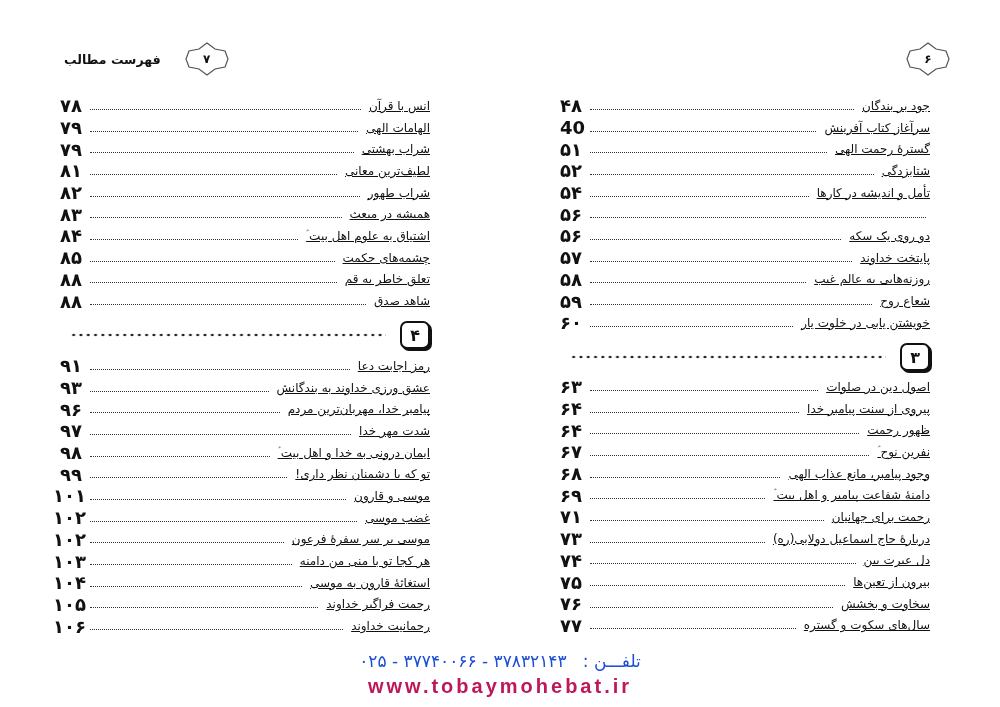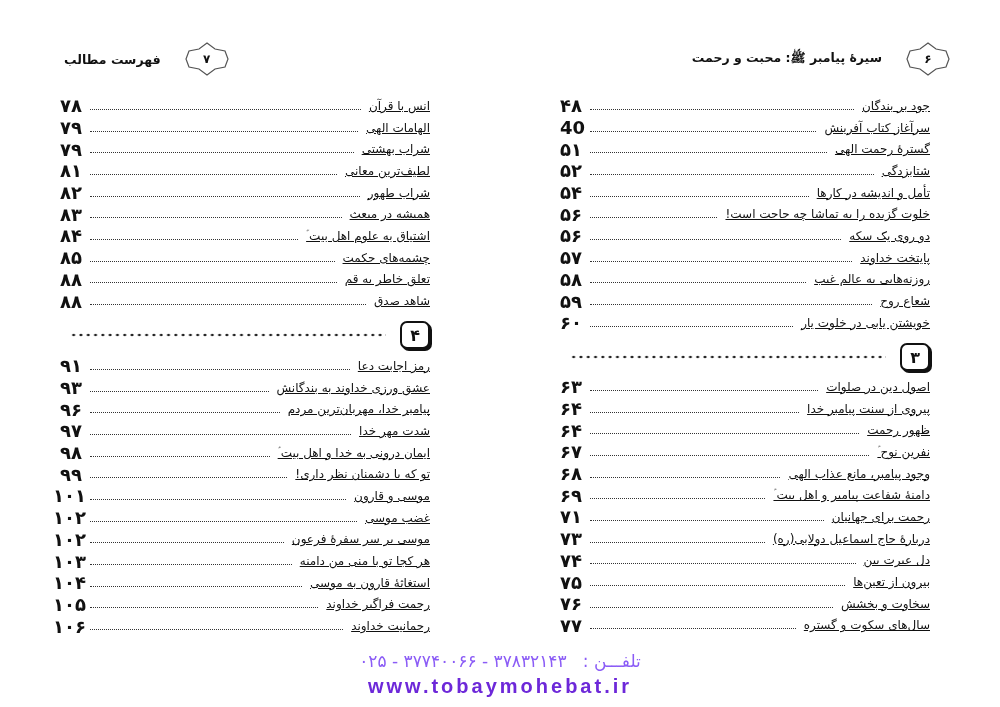--- a/index.html
+++ b/index.html
@@ -20,35 +20,34 @@
   .row .title { white-space:nowrap; padding-left:4px;text-decoration:underline; }
   .row .leader { flex:1; height:1px; border-bottom:1.5px dotted #333; margin:0 4px; position:relative; top:3px; }
   .row .num { width:26px; text-align:left; font-weight:bold; font-size:18px; white-space:nowrap; }
   .chapter { position:absolute; left:0; width:370px; height:28px; display:flex; align-items:center; direction:rtl; }
   .chapter-box { width:26px; height:24px; border:2px solid #111; border-radius:7px; box-shadow:2px 2px 0 #111;
                  display:flex; align-items:center; justify-content:center; font-size:16px; font-weight:bold; background:#fff; }
   .chapter-dots { flex:1; margin-right:14px; margin-left:10px; height:4px;
                   background-image:radial-gradient(circle, #222 1.3px, transparent 1.6px);
                   background-size:7.3px 4px; background-repeat:repeat-x; }
   .footer { position:absolute; left:0; width:1000px; text-align:center; }
-  .footer-phone { top:651px; font-size:17px; direction:rtl; letter-spacing:1px; color:#8b5cf6;text-align:center; }
-  .footer-url { top:675px; font-size:20px; font-weight:bold; letter-spacing:3px; color:#6d28d9; font-family:"Liberation Sans", sans-serif; }
+  .footer-phone { top:651px; font-size:17px; direction:rtl; letter-spacing:1px; color:#1d4ed8;text-align:center; }
+  .footer-url { top:675px; font-size:20px; font-weight:bold; letter-spacing:3px; color:#be185d; font-family:"Liberation Sans", sans-serif; }
 </style>
 </head>
 <body>
 
 <div class="page page-right">
   <div class="header">
     <div class="badge">
       <svg width="44" height="34" viewBox="0 0 44 34">
         <path d="M22 1 L30 7 L40 9 L43 17 L40 25 L30 27 L22 33 L14 27 L4 25 L1 17 L4 9 L14 7 Z" fill="#fff" stroke="#555" stroke-width="1.2"></path>
       </svg>
       <span>۶</span>
     </div>
-    <div class="header-title">سیرهٔ پیامبر ﷺ: محبت و رحمت</div>
   </div>
 
   <div class="toc" style="top:95px;">
     <div class="row">
         <span class="title">جود بر بندگان</span>
         <span class="leader"></span>
         <span class="num">۴۸</span>
       </div>
     <div class="row">
         <span class="title">سرآغاز کتاب آفرینش</span>
@@ -64,21 +63,20 @@
         <span class="title">شتابزدگی</span>
         <span class="leader"></span>
         <span class="num">۵۲</span>
       </div>
     <div class="row">
         <span class="title">تأمل و اندیشه در کارها</span>
         <span class="leader"></span>
         <span class="num">۵۴</span>
       </div>
     <div class="row">
-        <span class="title">خلوت گزیده را به تماشا چه حاجت است!</span>
         <span class="leader"></span>
         <span class="num">۵۶</span>
       </div>
     <div class="row">
         <span class="title">دو روی یک سکه</span>
         <span class="leader"></span>
         <span class="num">۵۶</span>
       </div>
     <div class="row">
         <span class="title">پایتخت خداوند</span>

